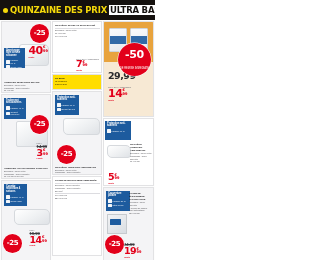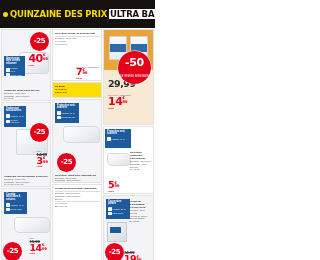--- a/index.html
+++ b/index.html
@@ -6,21 +6,21 @@
   body {
     width: 155px; height: 260px;
     background: #ffffff;
     font-family: "Liberation Sans", sans-serif;
     overflow: hidden;
     position: relative;
   }
 
   
   .banner {
-    height: 28px;
+    height: 20px;
     background: #15110e;
     display: flex;
     align-items: center;
     padding: 0 3px;
     gap: 2px;
     overflow: hidden;
   }
   .banner-bullet {
     width: 5px; height: 5px; border-radius: 50%;
     background: #f5d90a; flex: 0 0 auto;

